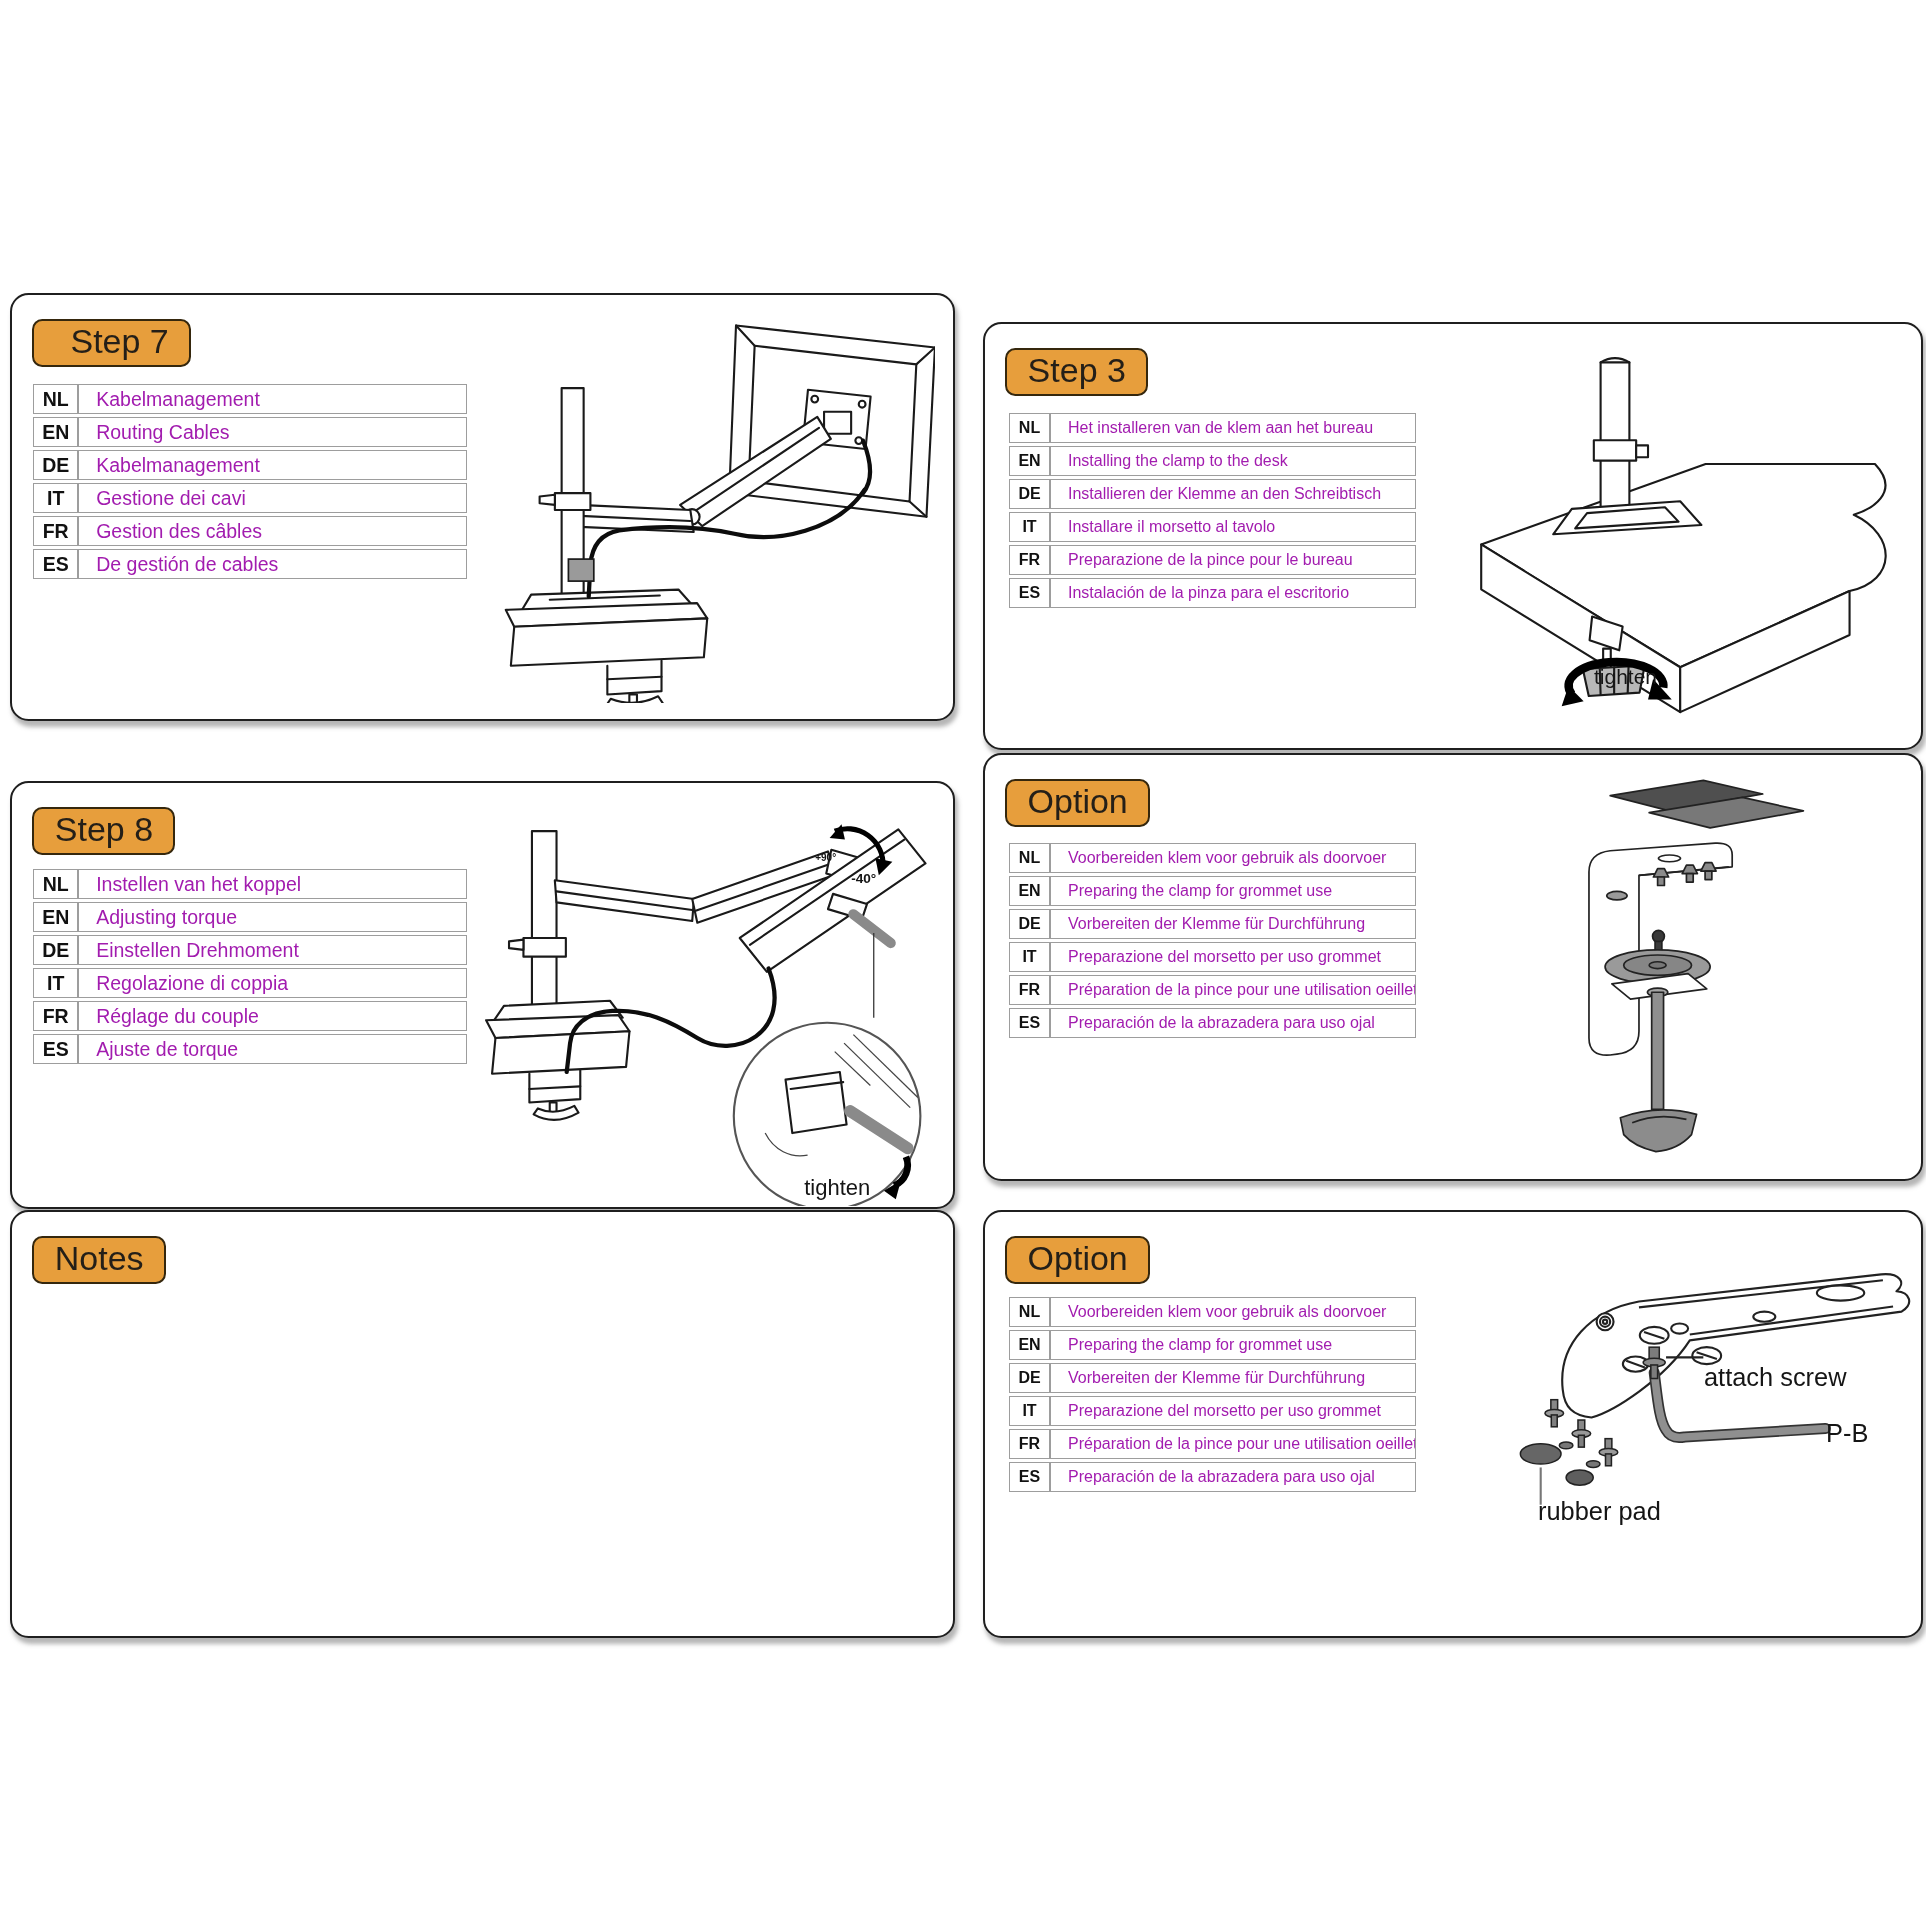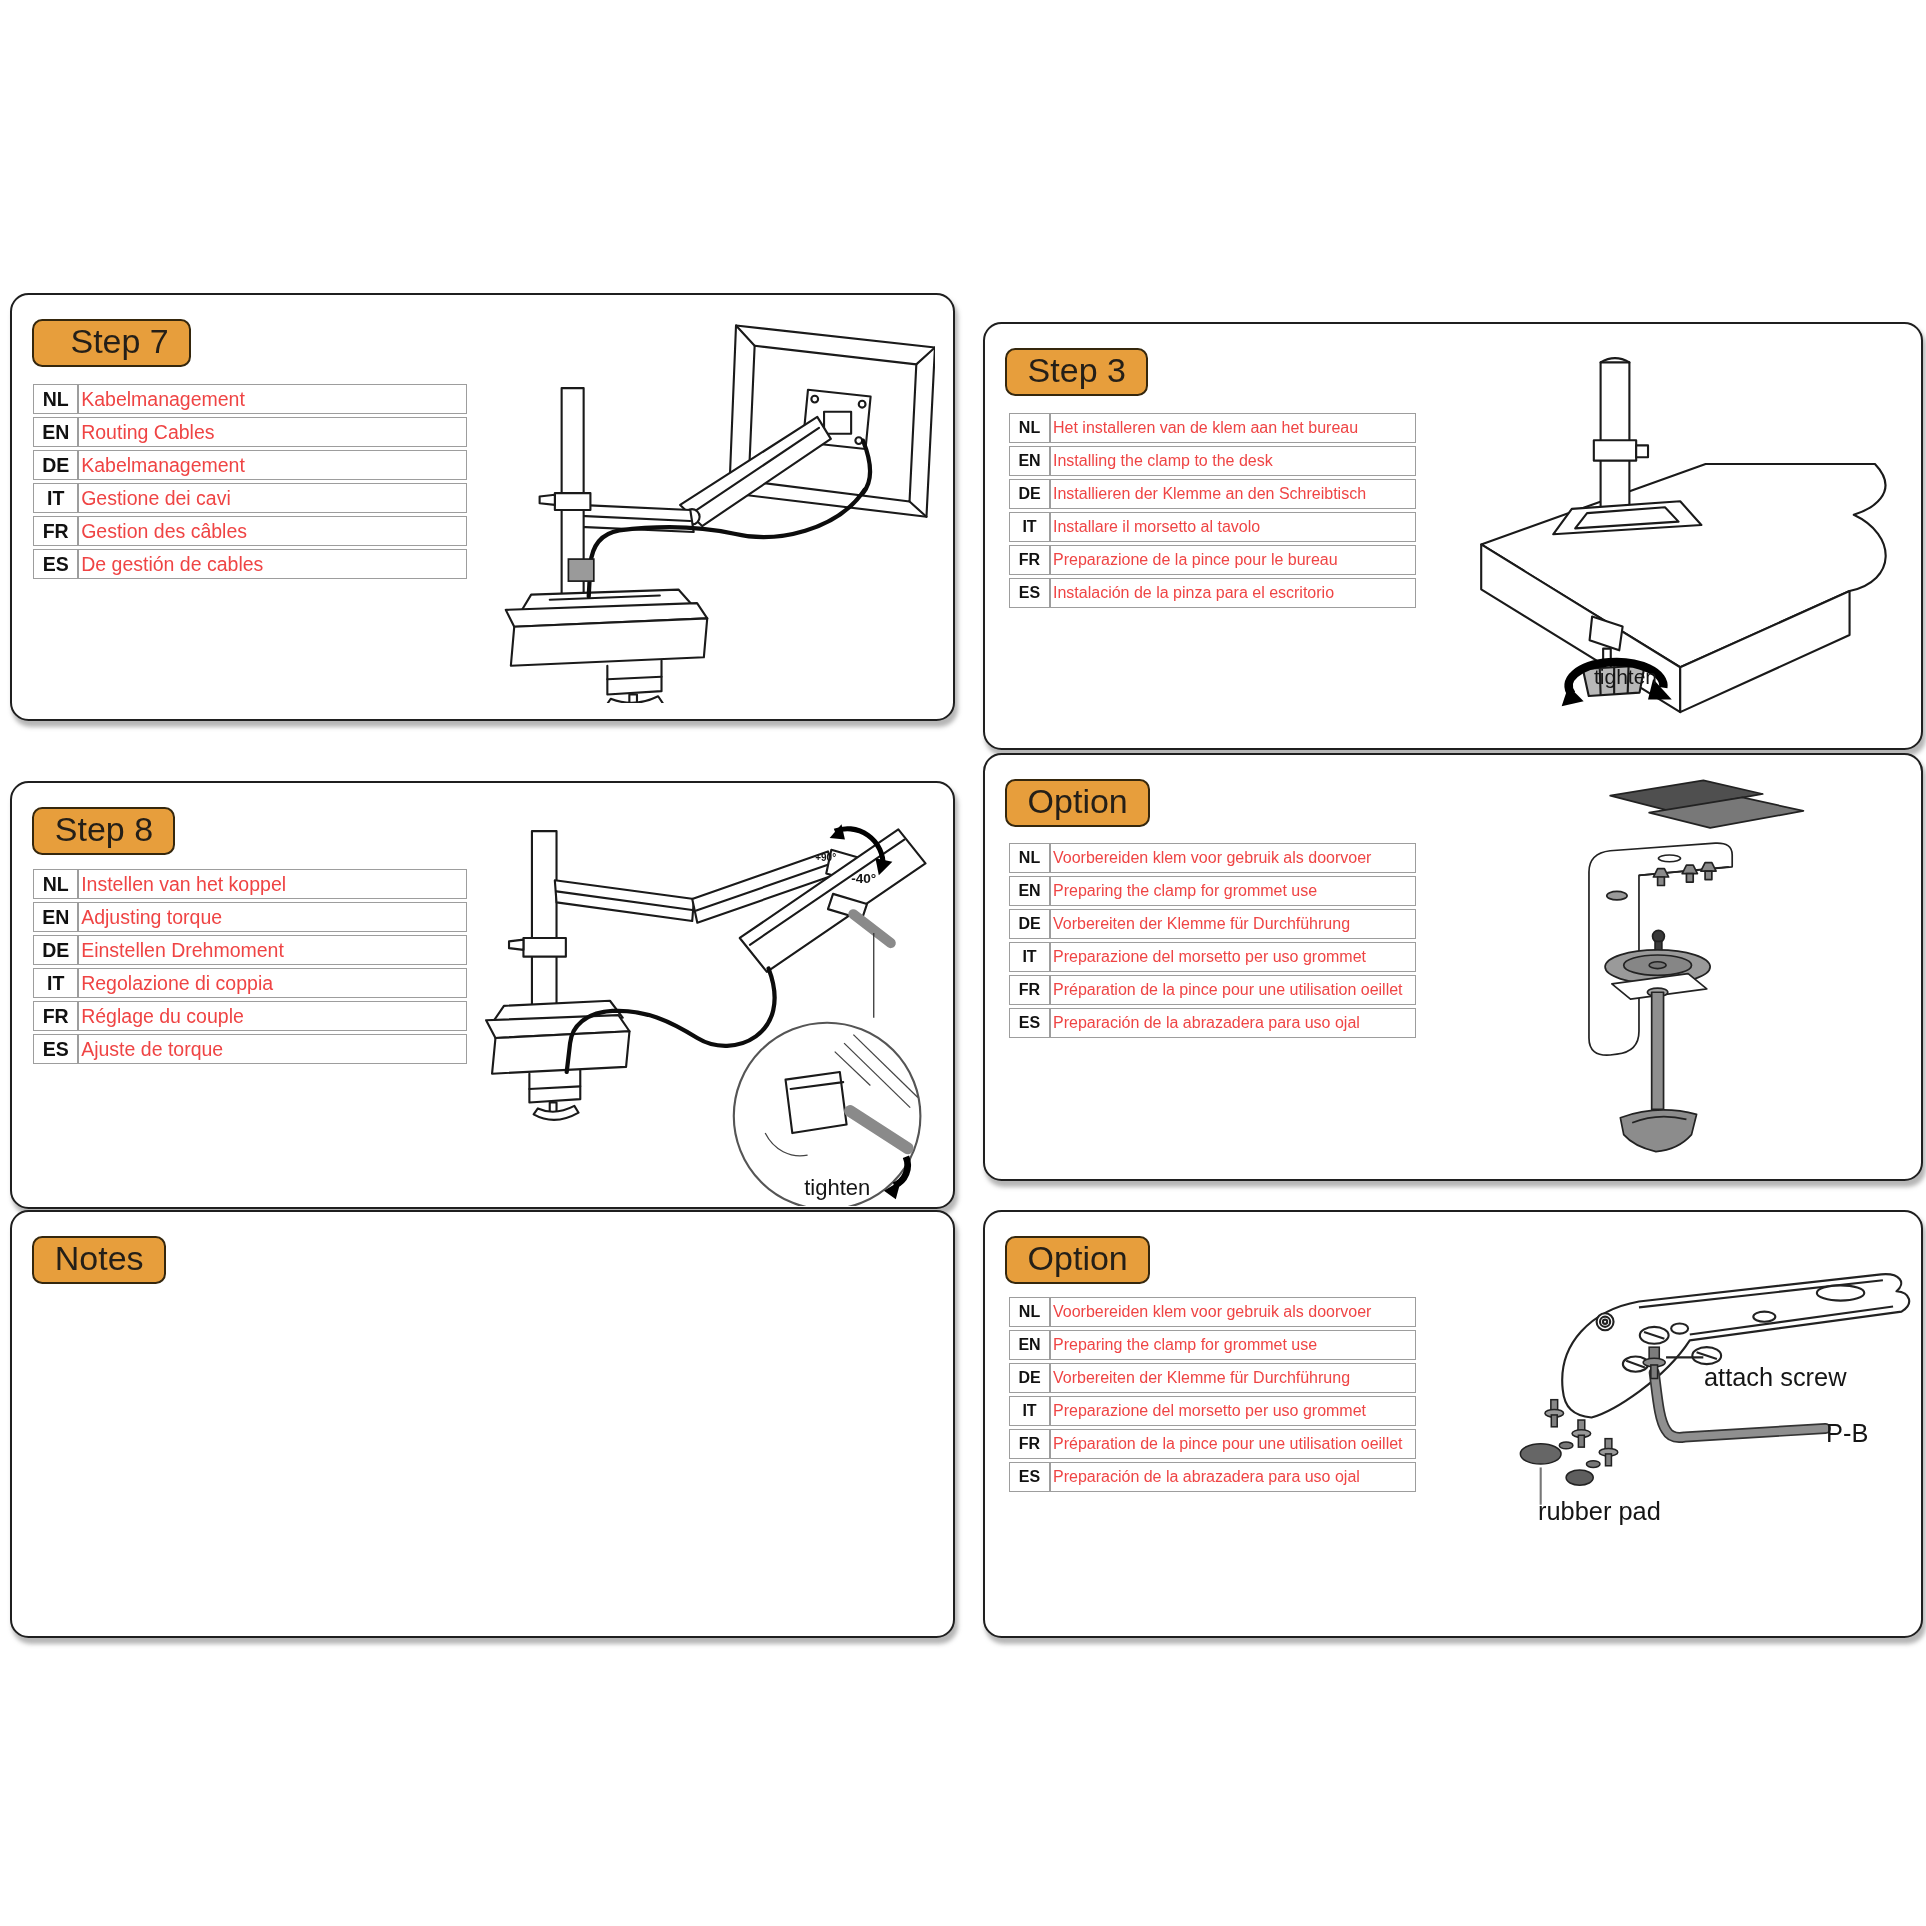--- a/index.html
+++ b/index.html
@@ -6,21 +6,21 @@
   .page{position:relative;width:1926px;height:1926px;background:#fff;overflow:hidden;
         font-family:"Liberation Sans",sans-serif;color:#222;}
   .panel{position:absolute;background:#fff;border:2.5px solid #1f1f1f;border-radius:18.6px;
          box-shadow:2.5px 5.1px 4.2px rgba(110,110,110,.5);overflow:hidden;}
   .badge{position:absolute;left:20.3px;top:24px;border:2.5px solid #35270d;border-radius:10.2px;
          padding:1.7px 20.3px 5.1px 20.3px;font-size:34px;line-height:1.1;color:#241f18;
          background:#e79e3c;white-space:nowrap;}
   table.lang{position:absolute;border-collapse:separate;border-spacing:0 3.4px;table-layout:fixed;}
   table.lang td{border:0.8px solid #9d9d9d;background:#fff;height:26px;vertical-align:middle;}
   td.code{text-align:center;font-weight:700;color:#111;}
-  td.txt{padding-left:2px;color:#ef4444;overflow:hidden;white-space:nowrap;}
+  td.txt{padding-left:17px;color:#a21caf;overflow:hidden;white-space:nowrap;}
   .lt{font-size:19.5px;}
   .lt td.code{width:41px;}
   .rt{font-size:16px;}
   .rt td.code{width:37px;}
   .ann{position:absolute;white-space:nowrap;color:#151515;}
   svg{position:absolute;}
   .ln{stroke:#1a1a1a;stroke-width:2.5;fill:#fff;stroke-linejoin:round;stroke-linecap:round;}
   .nf{fill:none;}
   .cable{stroke:#0c0c0c;stroke-width:5;fill:none;stroke-linecap:round;}
   .thin{stroke:#444;stroke-width:1.5;fill:none;}

